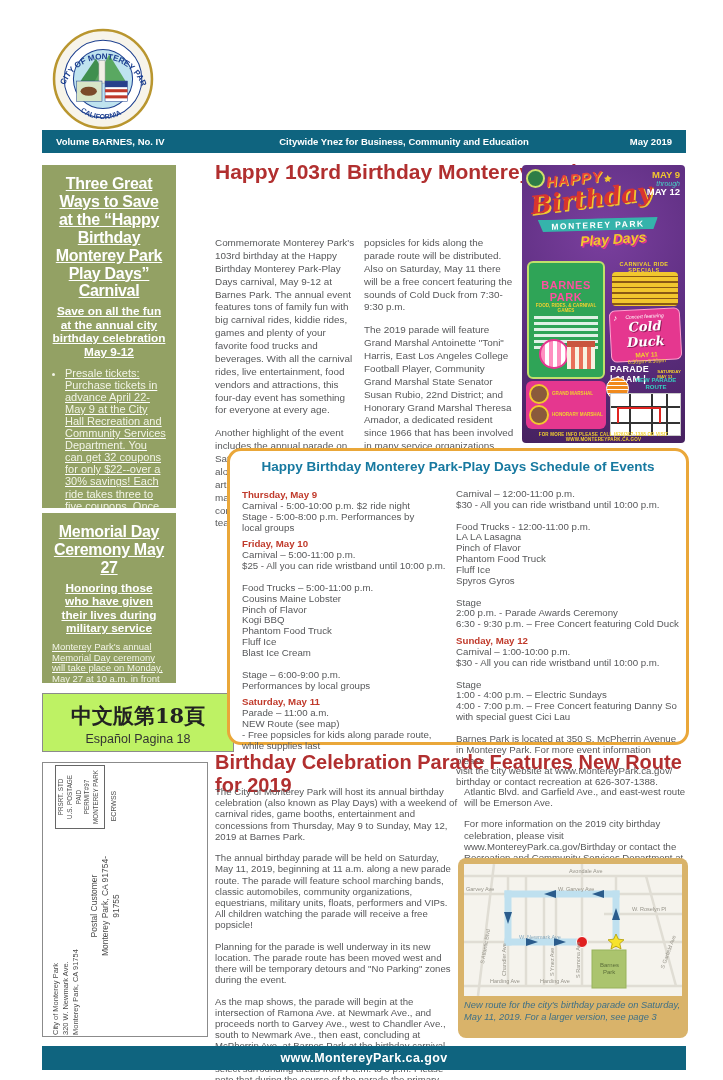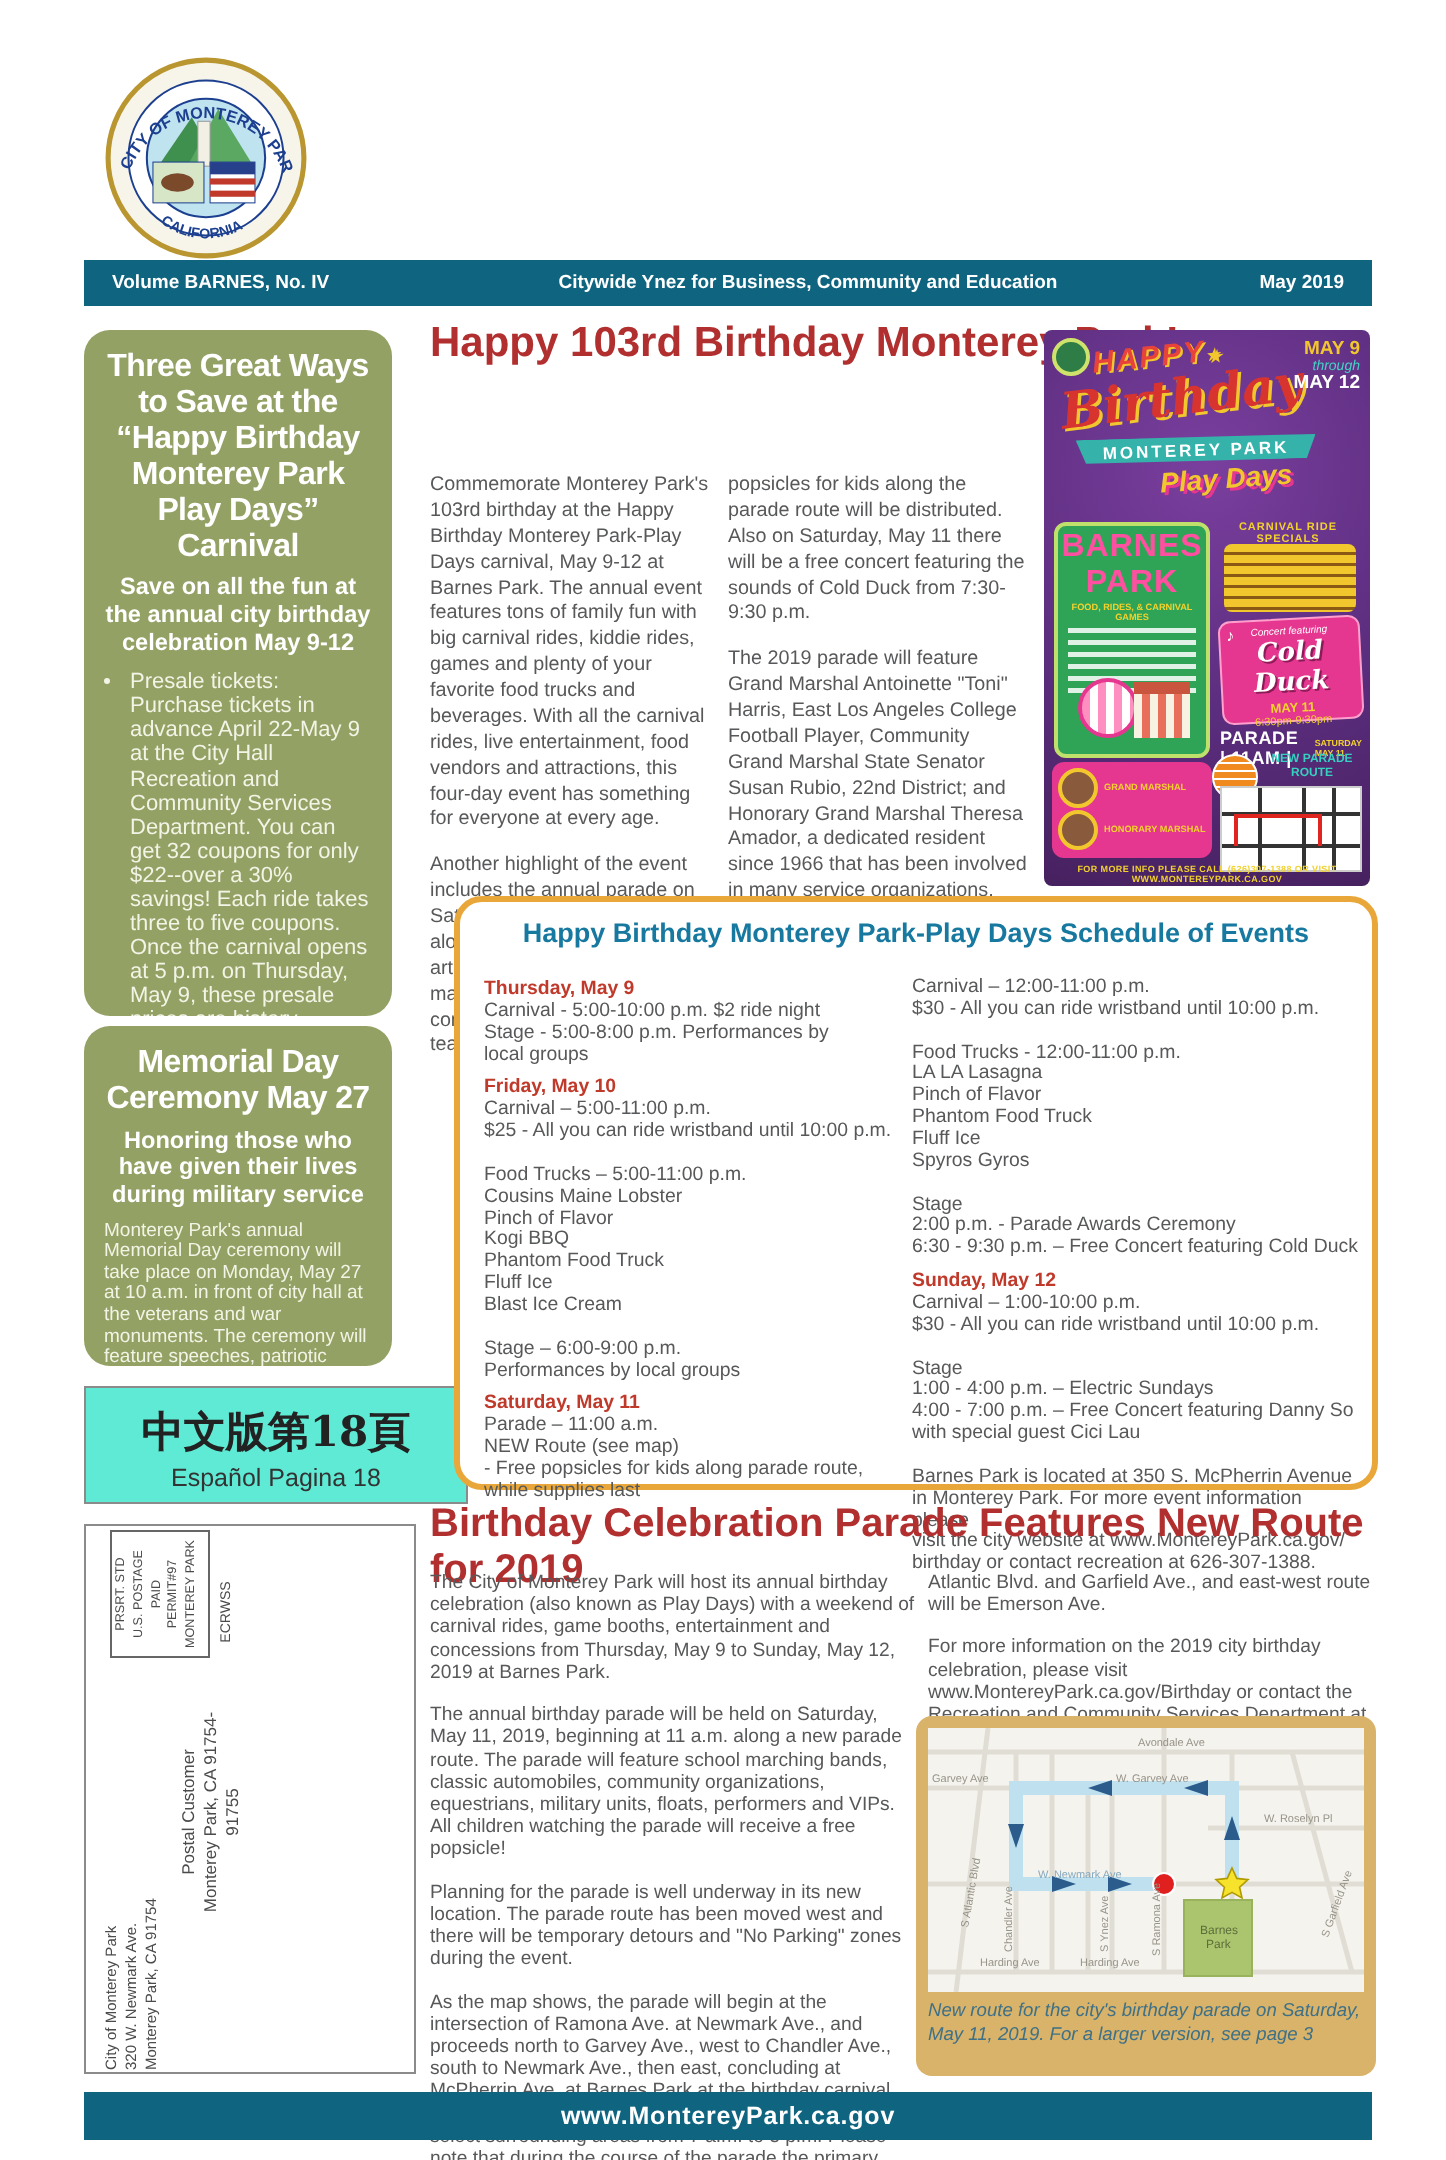--- a/index.html
+++ b/index.html
@@ -13,29 +13,29 @@
     font-family:"DejaVu Serif",serif;font-style:italic;font-weight:bold;
     font-size:80px;color:#1b7e9e;letter-spacing:-2px;
     text-shadow:6px 4px 0 #a6d6e8;}
   .teal-bar{left:42px;top:130px;width:644px;height:23px;background:#0f647f;
     color:#fff;font-weight:bold;font-size:9.5px;display:flex;align-items:center;}
   .teal-bar .vol{margin-left:14px;width:150px;}
   .teal-bar .tag{flex:1;text-align:center;}
   .teal-bar .date{margin-right:14px;width:70px;text-align:right;}
 
   
-  .sidebox{left:42px;width:154px;background:#93a164;border-radius:13px;
-    color:#fff;overflow:hidden;padding:10px 10px 6px 10px;box-sizing:border-box;}
+  .sidebox{left:42px;width:134px;background:#93a164;border-radius:0;
+    color:#fff;overflow:hidden;padding:10px 10px 6px 10px;box-sizing:border-box;text-decoration:underline;}
   .sb-title{font-weight:bold;font-size:16px;line-height:1.12;text-align:center;letter-spacing:-0.3px;}
   .sb-sub{font-weight:bold;font-size:11.8px;line-height:1.15;text-align:center;margin-top:5px;}
   .sb-list{margin:7px 0 0 0;padding-left:13px;}
   .sb-list li{font-size:11px;line-height:1.1;color:#f2f4e6;margin-bottom:3px;}
   .sb-body{font-size:9.5px;line-height:1.12;color:#f2f4e6;margin-top:6px;}
 
-  .langbox{left:42px;top:693px;width:192px;height:59px;background:#5eead4;
+  .langbox{left:42px;top:693px;width:192px;height:59px;background:#bef264;
     border:1px solid #8b8b8b;box-sizing:border-box;text-align:center;color:#222;}
   .lang-zh{font-family:"DejaVu Serif",serif;font-weight:bold;font-size:21px;margin-top:8px;}
   .lang-es{font-size:12.5px;margin-top:2px;color:#333;}
 
   .mailbox{left:42px;top:762px;width:166px;height:275px;background:#fff;
     border:1px solid #8b8b8b;box-sizing:border-box;}
   .rot{position:absolute;transform:rotate(-90deg);color:#4b4b4b;}
   .permit{left:5px;top:9px;width:64px;height:50px;border:1px solid #666;
     font-size:6.3px;line-height:1.4;text-align:center;padding-top:1px;box-sizing:border-box;}
   .ecrwss{left:43px;top:37px;width:60px;height:12px;font-size:7px;text-align:center;}
@@ -70,21 +70,21 @@
     clip-path:polygon(0 0,100% 8%,96% 100%,4% 92%);display:flex;align-items:center;justify-content:center;
     font-weight:bold;font-size:8.5px;letter-spacing:1.5px;color:#fff;transform:rotate(-2deg);}
   .fl-playdays{left:58px;top:66px;transform:rotate(-4deg);font-style:italic;font-weight:bold;
     font-size:14px;color:#f2c72e;text-shadow:1.5px 1.5px 0 #e5378f;}
   .fl-specials{left:86px;top:96px;width:72px;text-align:center;font-weight:bold;
     font-size:5.5px;color:#f2d12e;letter-spacing:0.5px;}
   .fl-specialsbox{left:90px;top:107px;width:66px;height:34px;background:#f2c72e;border-radius:4px;
     background-image:repeating-linear-gradient(#f2c72e 0 4px,#8a5a14 4px 5.5px);}
   .fl-barnes{left:5px;top:96px;width:78px;height:118px;background:#2fa457;border-radius:6px;
     border:2px solid #bfe06a;box-sizing:border-box;text-align:center;overflow:hidden;}
-  .fl-barnes-t{font-weight:bold;font-size:16px;color:#ff4fa0;margin-top:2px;letter-spacing:0.5px;}
+  .fl-barnes-t{font-weight:bold;font-size:11px;color:#ff4fa0;margin-top:16px;letter-spacing:0.5px;}
   .fl-barnes-s{font-weight:bold;font-size:4.6px;color:#f2d12e;}
   .fl-barnes-lines{margin:3px auto 0 auto;width:64px;height:34px;
     background-image:repeating-linear-gradient(rgba(255,255,255,0.85) 0 2.5px,rgba(47,164,87,0) 2.5px 6px);}
   .fl-carousel{position:absolute;left:10px;bottom:8px;width:26px;height:26px;border-radius:50%;
     background:repeating-linear-gradient(90deg,#ff8fc0 0 4px,#fff 4px 8px);border:2px solid #e5378f;}
   .fl-tent{position:absolute;right:8px;bottom:8px;width:28px;height:22px;
     background:repeating-linear-gradient(90deg,#f7f2e2 0 4px,#e8705a 4px 8px);
     border-top:6px solid #c9553f;}
   .fl-coldduck{left:88px;top:144px;width:71px;height:52px;background:#e5378f;border-radius:6px;
     border:1px solid #ff9fce;transform:rotate(-3deg);text-align:center;box-sizing:border-box;padding-top:3px;}

